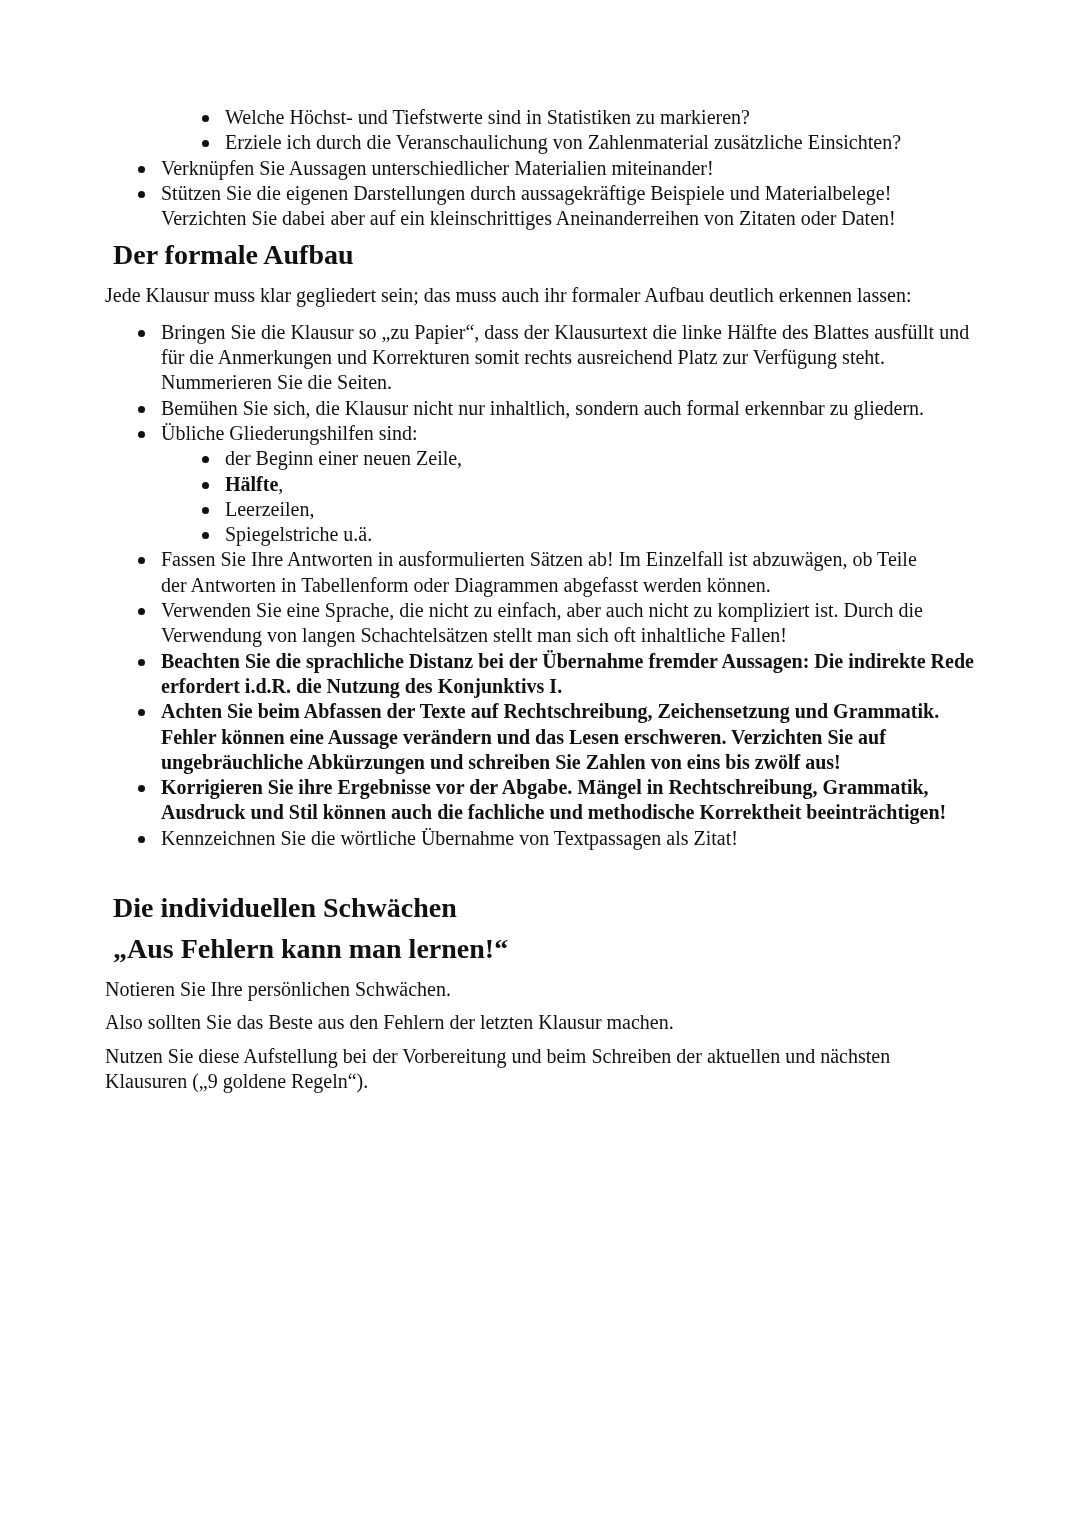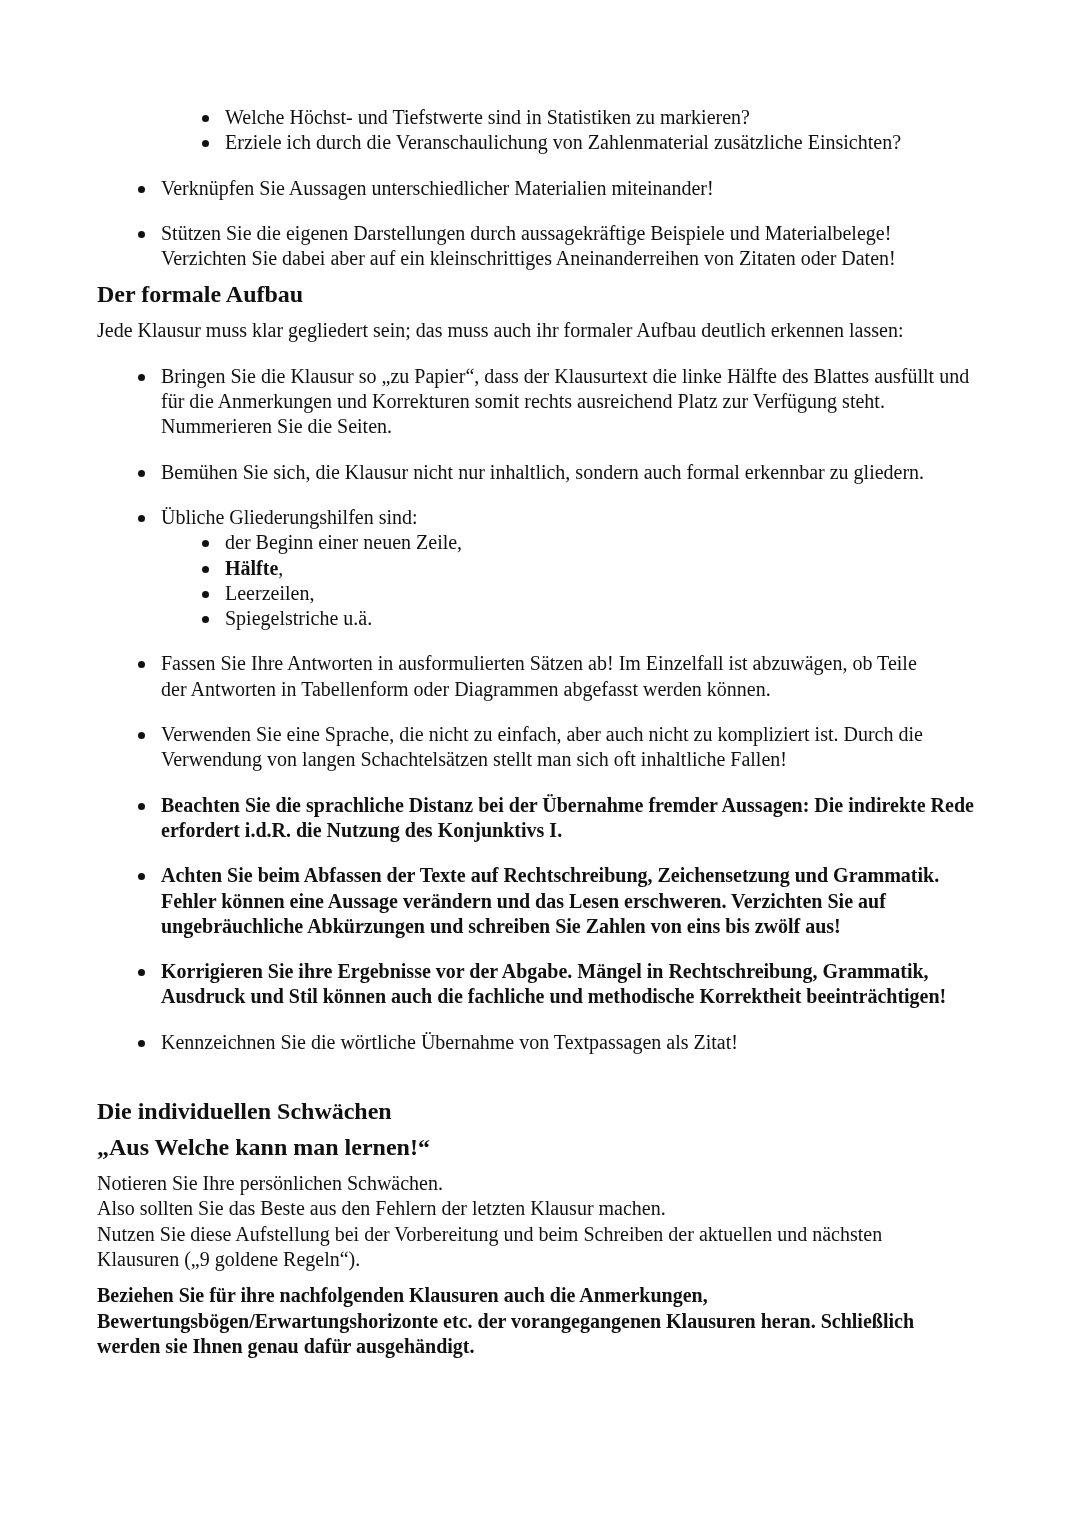--- a/index.html
+++ b/index.html
@@ -8,27 +8,27 @@
       font-family: "Liberation Sans", sans-serif; color: #111111;
       font-size: 20px; line-height: 25.3px;
     }
     .page { position: absolute; left: 97px; top: 105px; width: 880px; font-family: Liberation Serif, serif; }
     ul { list-style: none; margin: 0; padding: 0; }
     li { position: relative; }
     li::before {
       content: ""; position: absolute; width: 7px; height: 7px; border-radius: 50%;
       background: #111; top: 10px;
     }
-    .l1 > li { padding-left: 64px; margin-top: 20px; }
+    .l1 > li { padding-left: 64px; }
     .l1 > li::before { left: 41px; }
     .l2 > li { padding-left: 128px; }
     .l2 > li::before { left: 105px; }
     .b { font-weight: bold; }
-    h3 { font-size: 24px; font-weight: bold; margin: 0; line-height: 25px; }
-    p { margin: 0; }
+    h3 { font-size: 28px; font-weight: bold; margin: 16px; line-height: 25px; }
+    p { margin: 8px; }
     .gap-h1 { margin-top: 11px; }
     .gap-after-h { margin-top: 11px; }
     .gap-list { margin-top: 11px; }
   </style>
 </head>
 <body>
 
 <div class="page">
 
   <ul class="l2">
@@ -57,21 +57,20 @@
   <ul class="l1">
     <li style="padding-right:60px">Fassen Sie Ihre Antworten in ausformulierten Sätzen ab! Im Einzelfall ist abzuwägen, ob Teile der Antworten in Tabellenform oder Diagrammen abgefasst werden können.</li>
     <li>Verwenden Sie eine Sprache, die nicht zu einfach, aber auch nicht zu kompliziert ist. Durch die Verwendung von langen Schachtelsätzen stellt man sich oft inhaltliche Fallen!</li>
     <li class="b">Beachten Sie die sprachliche Distanz bei der Übernahme fremder Aussagen: Die indirekte Rede erfordert i.d.R. die Nutzung des Konjunktivs I.</li>
     <li class="b">Achten Sie beim Abfassen der Texte auf Rechtschreibung, Zeichensetzung und Grammatik. Fehler können eine Aussage verändern und das Lesen erschweren. Verzichten Sie auf ungebräuchliche Abkürzungen und schreiben Sie Zahlen von eins bis zwölf aus!</li>
     <li class="b">Korrigieren Sie ihre Ergebnisse vor der Abgabe. Mängel in Rechtschreibung, Grammatik, Ausdruck und Stil können auch die fachliche und methodische Korrektheit beeinträchtigen!</li>
     <li>Kennzeichnen Sie die wörtliche Übernahme von Textpassagen als Zitat!</li>
   </ul>
 
   <h3 style="margin-top:44px">Die individuellen Schwächen</h3>
-  <h3 class="gap-after-h">„Aus Welche kann man lernen!“</h3>
+  <h3 class="gap-after-h">„Aus Fehlern kann man lernen!“</h3>
   <div class="gap-after-h">
     <p>Notieren Sie Ihre persönlichen Schwächen.</p>
     <p>Also sollten Sie das Beste aus den Fehlern der letzten Klausur machen.</p>
     <p style="width:870px">Nutzen Sie diese Aufstellung bei der Vorbereitung und beim Schreiben der aktuellen und nächsten Klausuren („9 goldene Regeln“).</p>
   </div>
-  <p class="b gap-after-h" style="width:820px">Beziehen Sie für ihre nachfolgenden Klausuren auch die Anmerkungen, Bewertungsbögen/Erwartungshorizonte etc. der vorangegangenen Klausuren heran. Schließlich werden sie Ihnen genau dafür ausgehändigt.</p>
 
 </div>
 
 </body></html>

